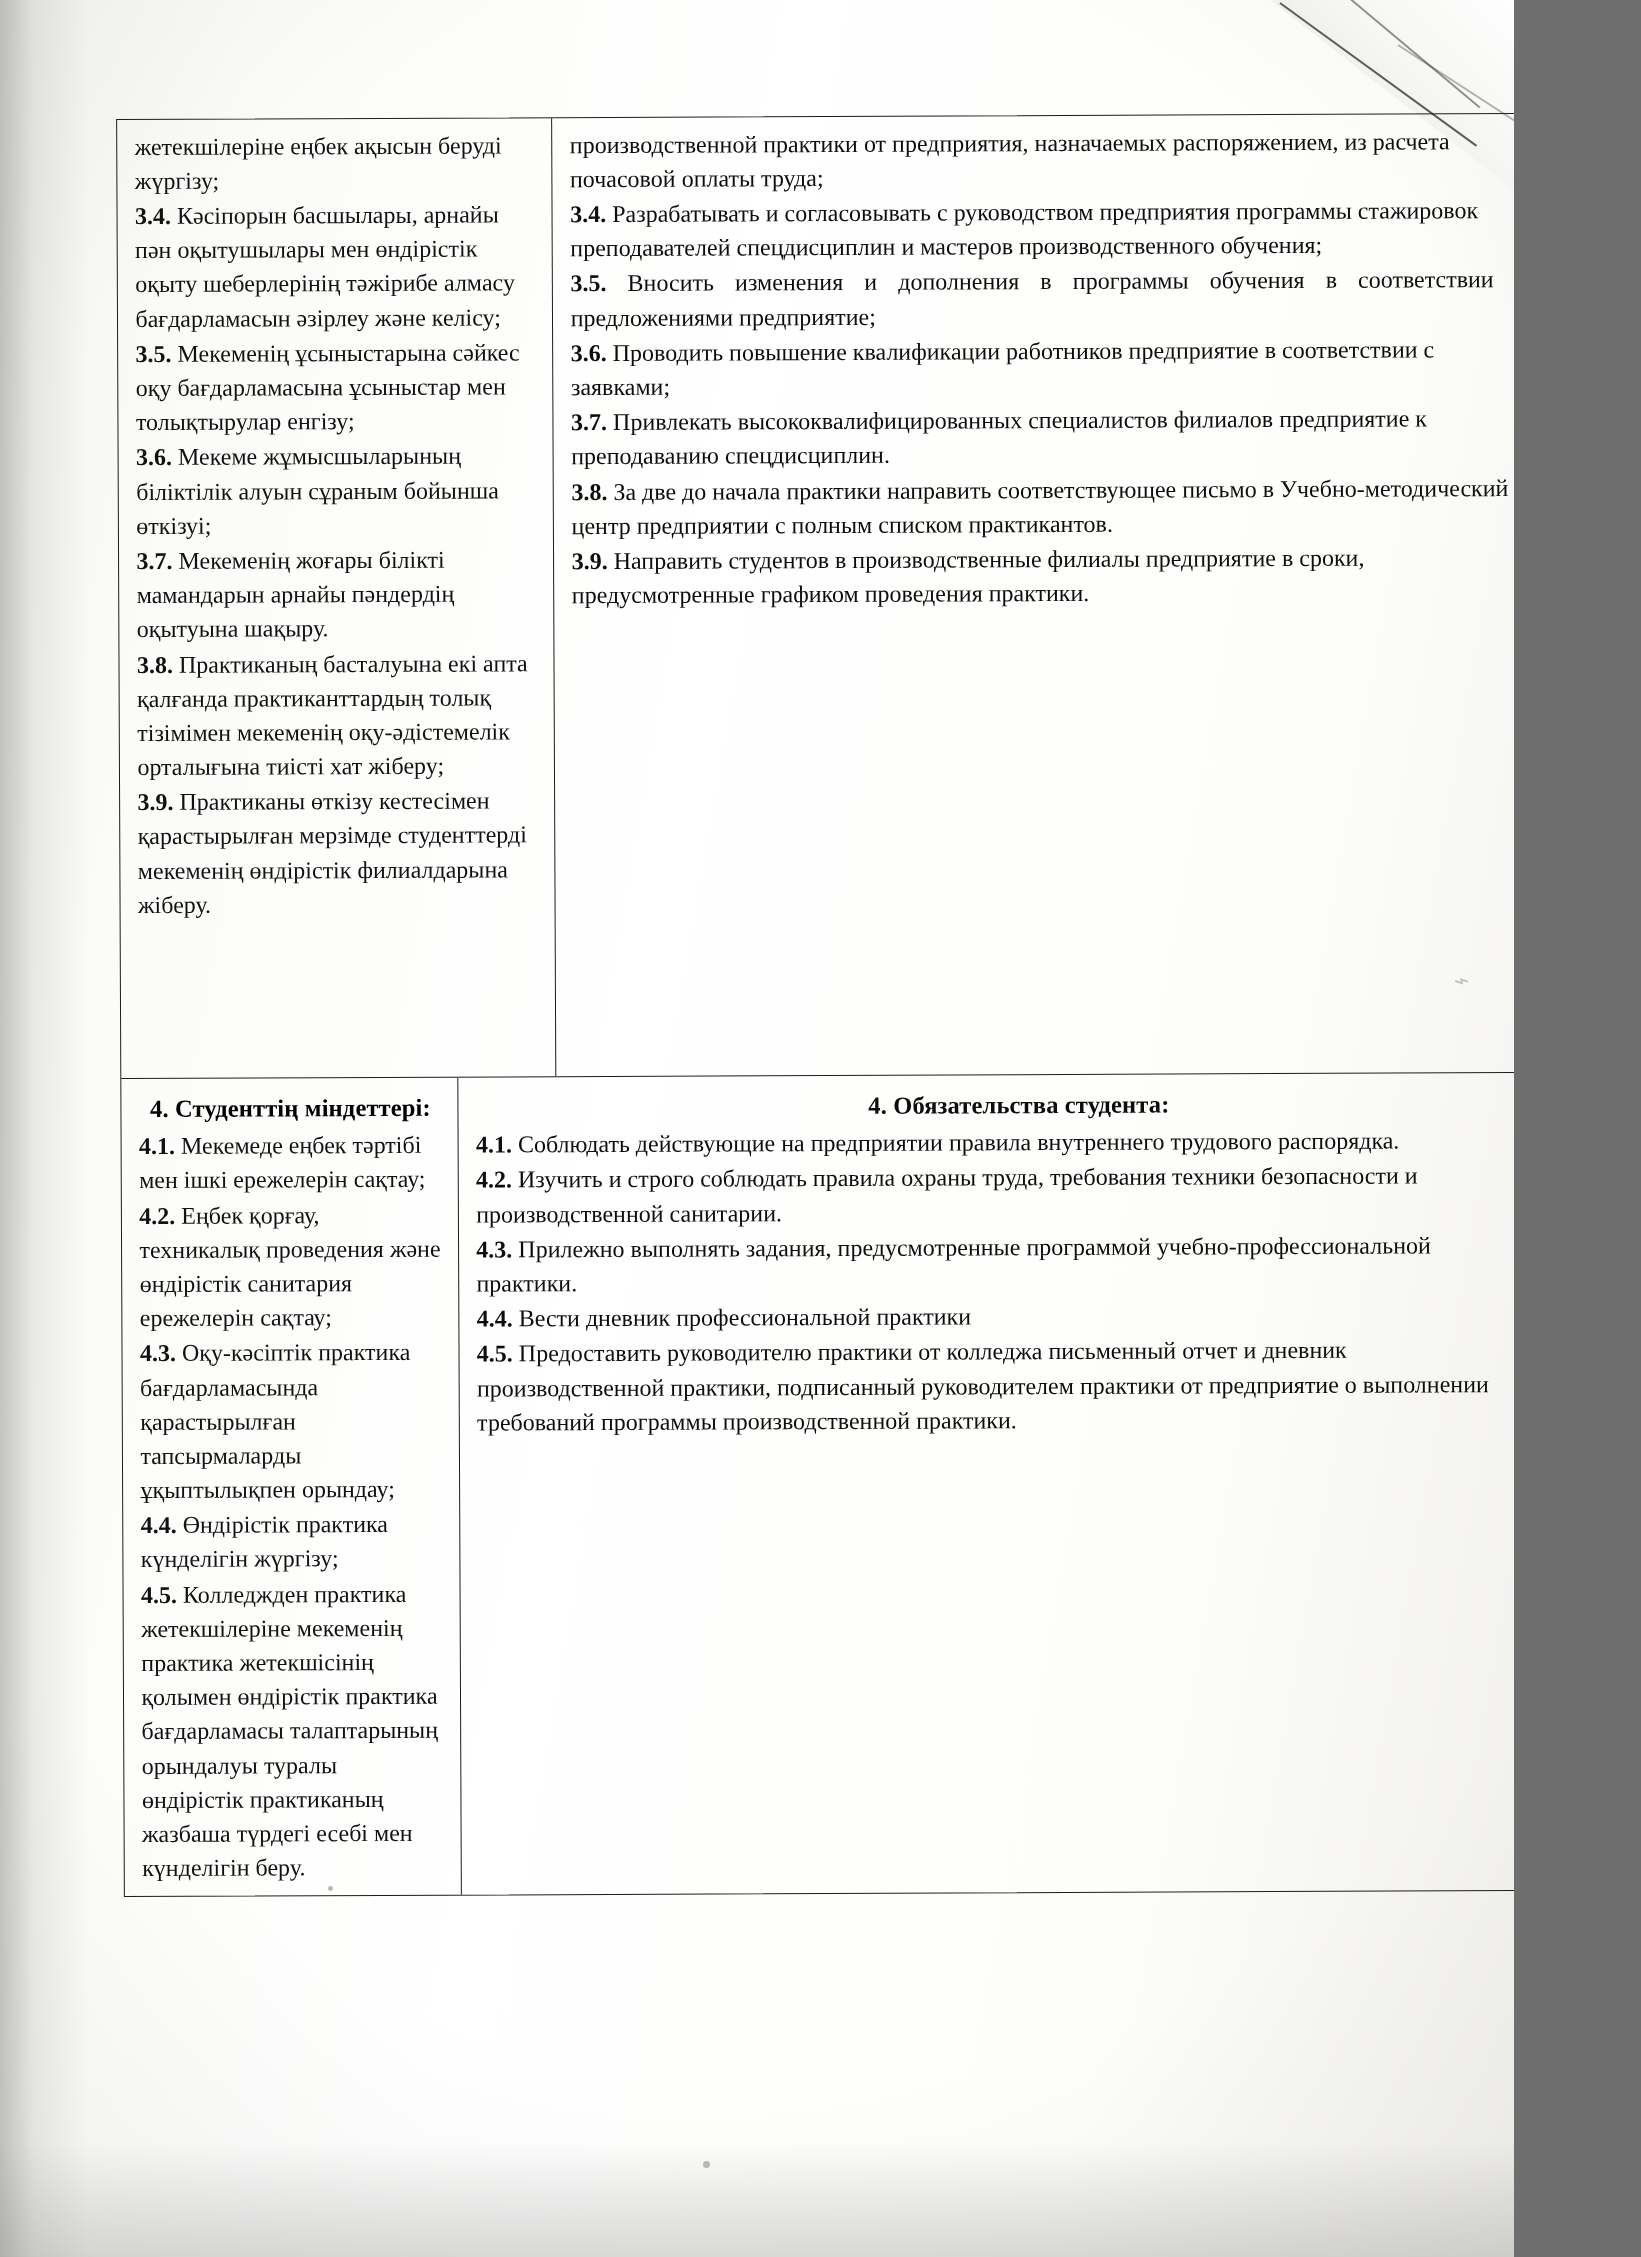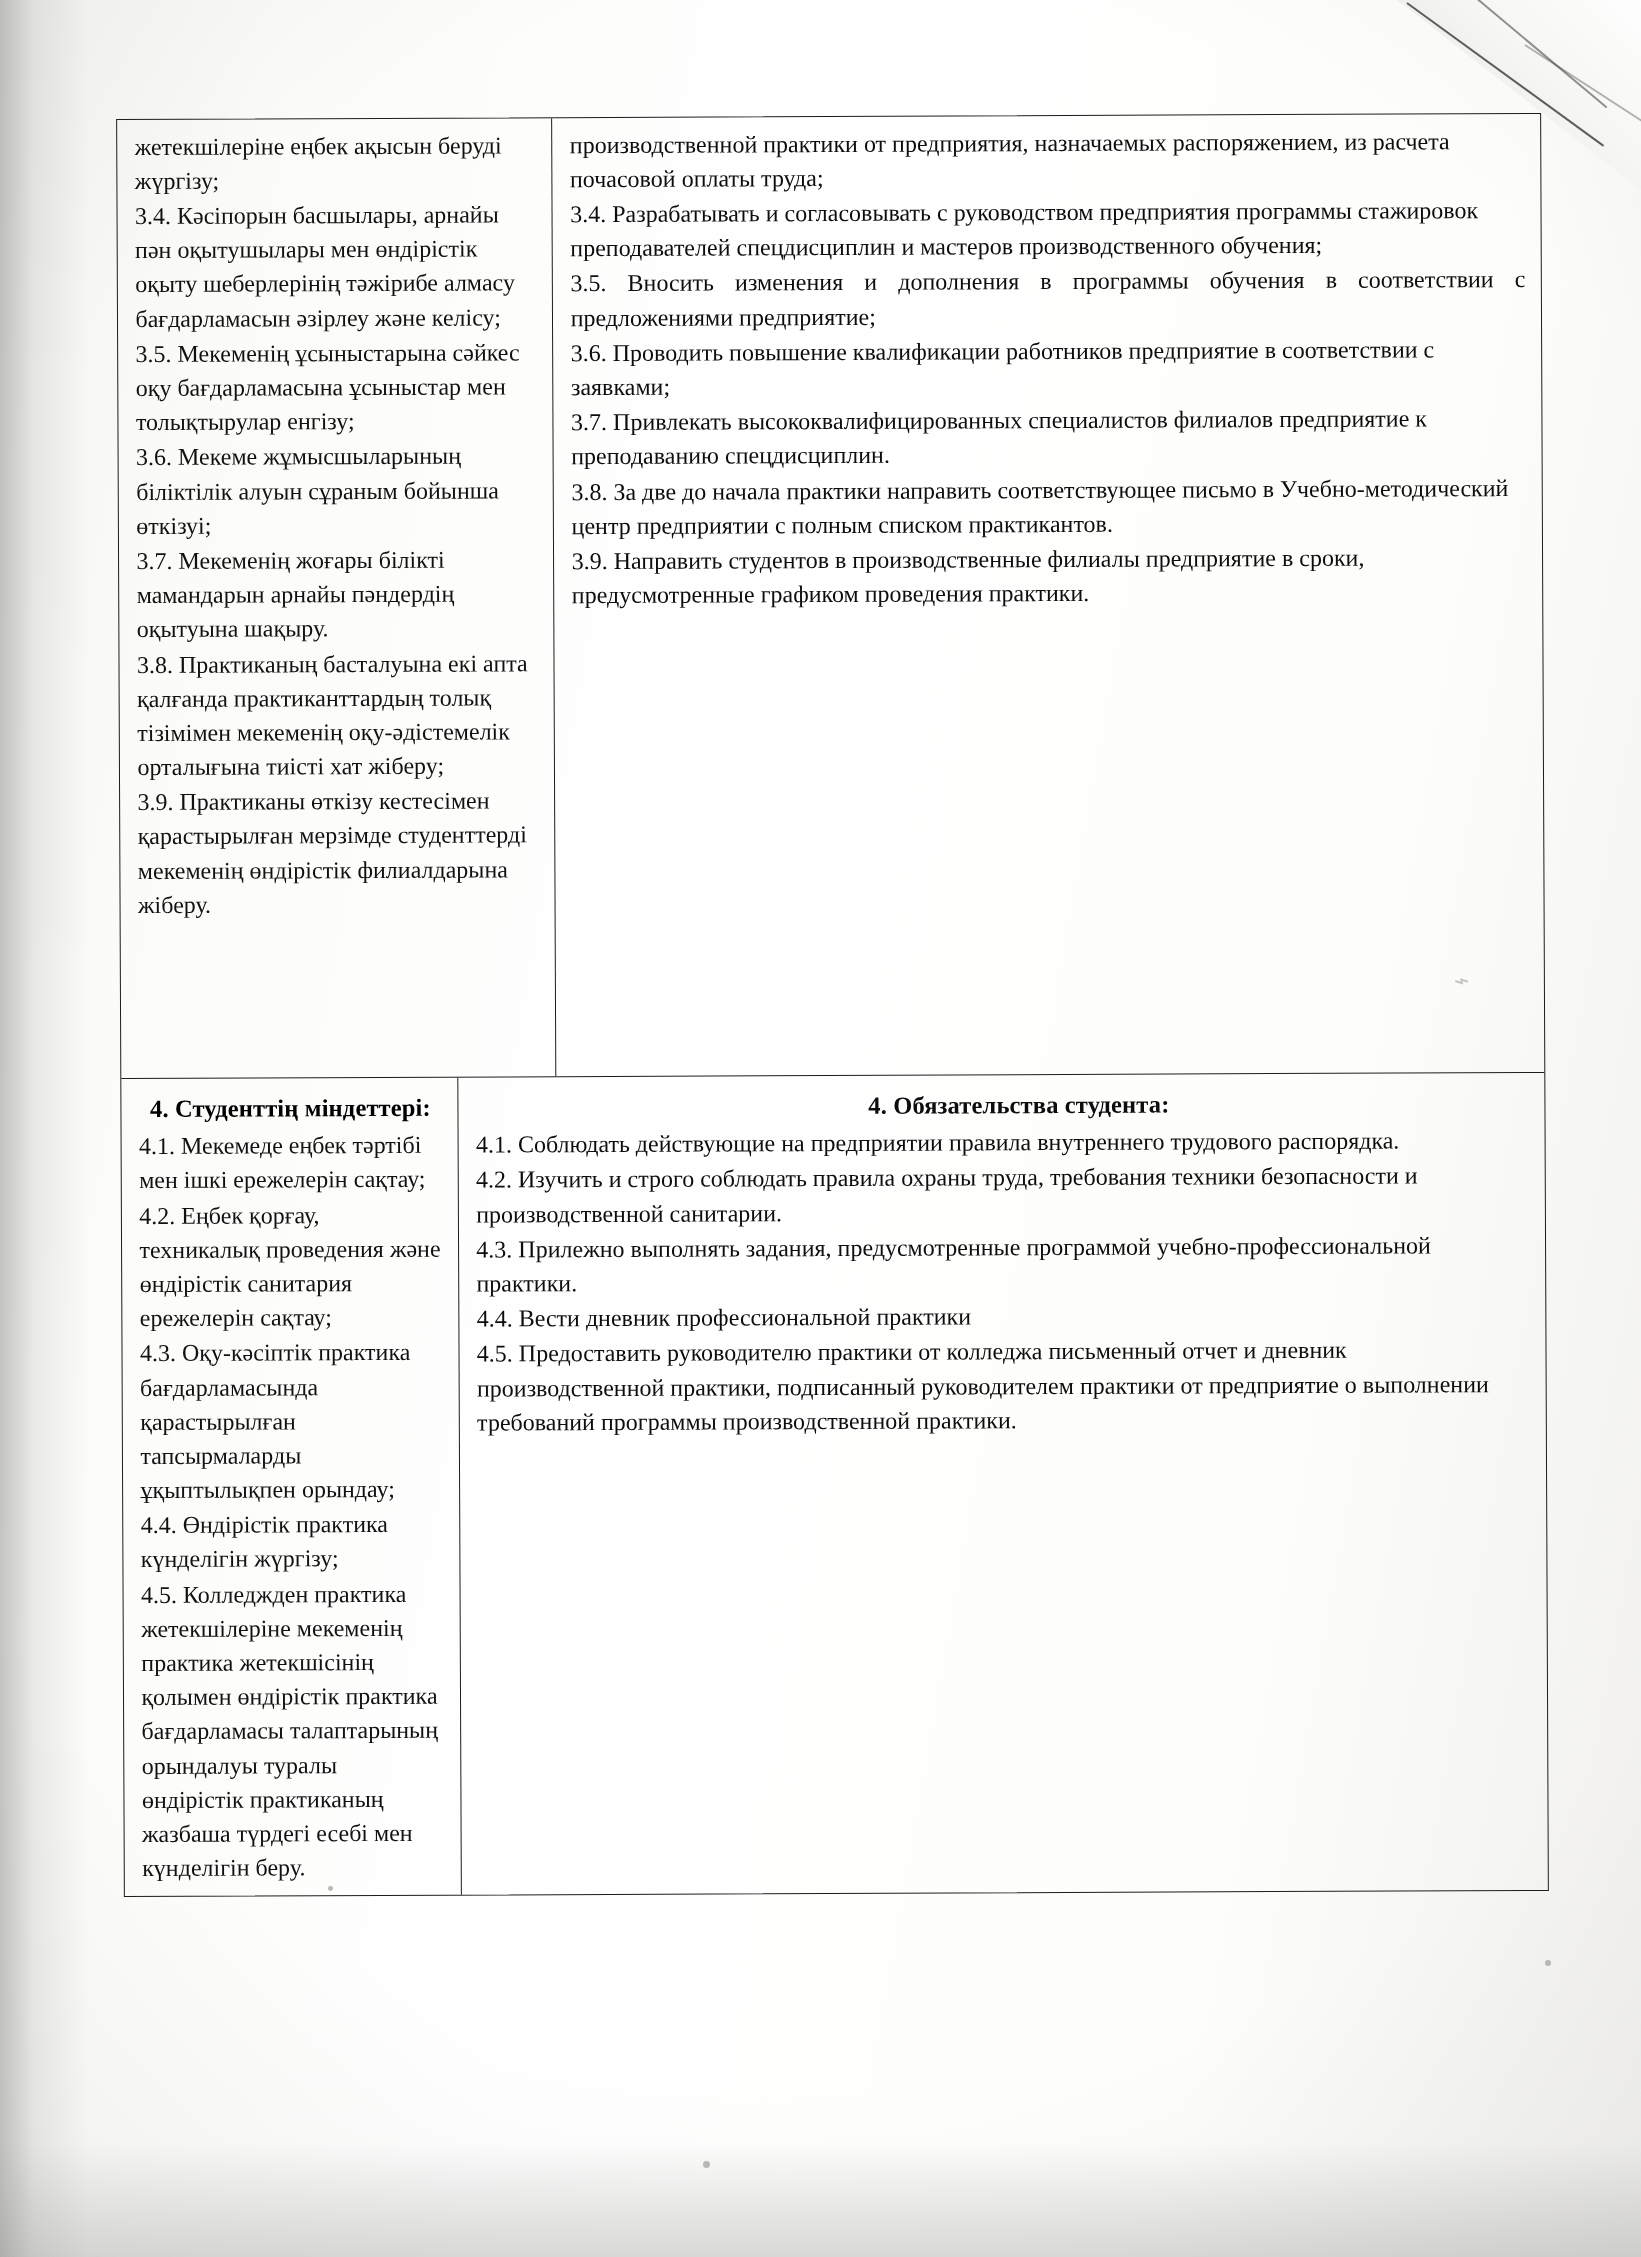--- a/index.html
+++ b/index.html
@@ -3,21 +3,21 @@
 <meta charset="utf-8">
 <title>Scanned contract page — practice obligations</title>
 <style>
   html, body {
     margin: 0;
     padding: 0;
     background: #6e6e6e;
   }
   .page {
     position: relative;
-    width: 1641px;
+    width: 1514px;
     height: 2257px;
     background: #ffffff;
     overflow: hidden;
     font-family: "Liberation Serif", "DejaVu Serif", serif;
   }
 
   
   .paper-tint {
     position: absolute;
     inset: 0;
@@ -105,21 +105,21 @@
   }
   .sec-title.ru-title { text-align: center; padding-left: 33px; }
 
   .clause {
     font-size: 24px;
     line-height: 1.425;
     margin: 0 0 1px 0;
     text-align: left;
     color: #111111;
   }
-  .clause .num { font-weight: normal; }
+  .clause .num { font-weight: bold; }
   .clause.justify { text-align: justify; text-justify: inter-word; }
 
   
   .cell-ru .clause,
   .cell-ru .sec-title { color: #0d0d0d; }
 
   
   .speck {
     position: absolute;
     background: #b9b9b4;

